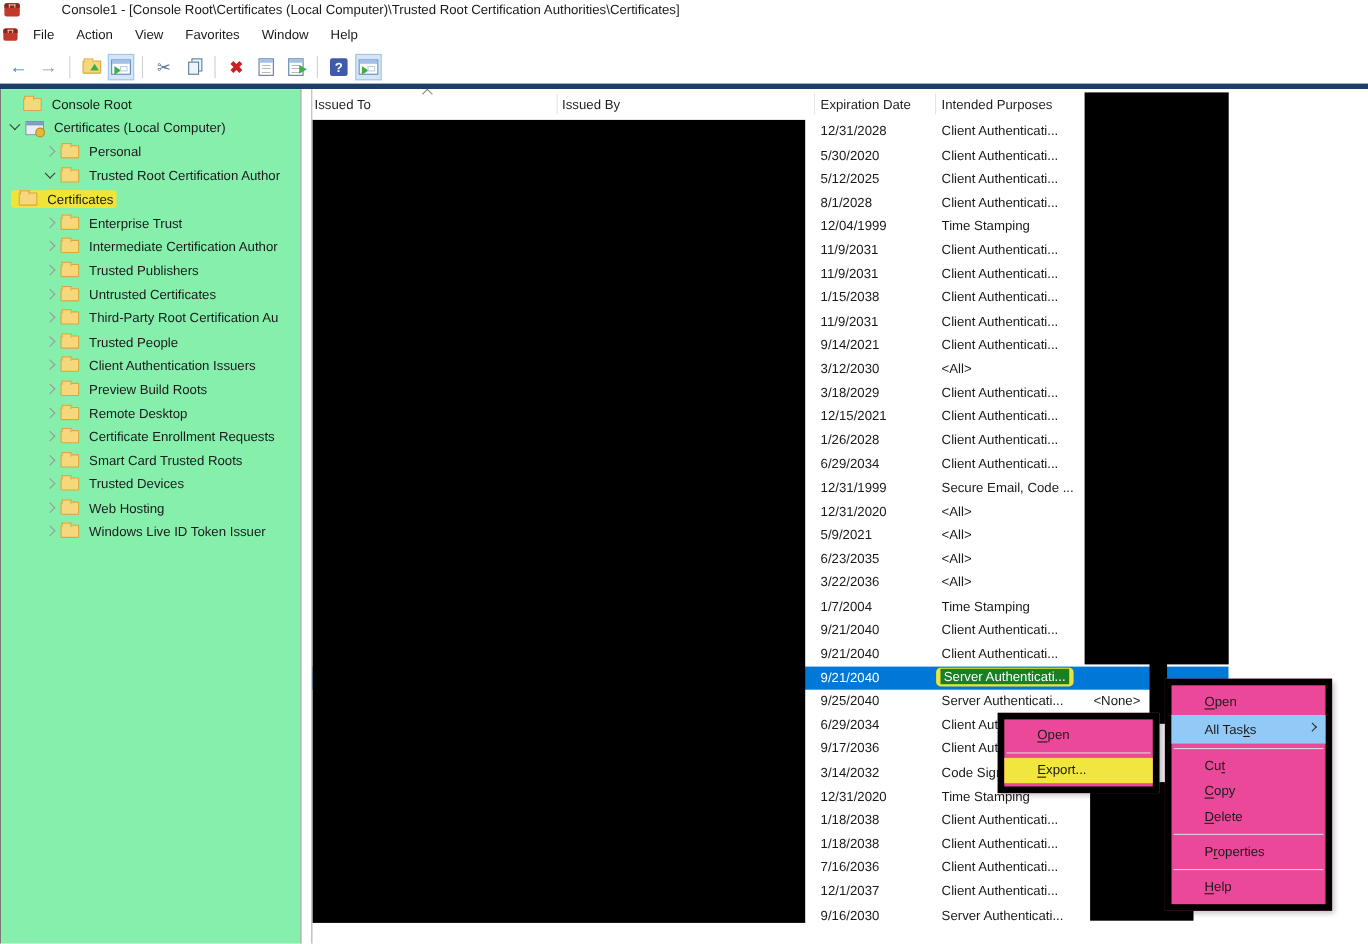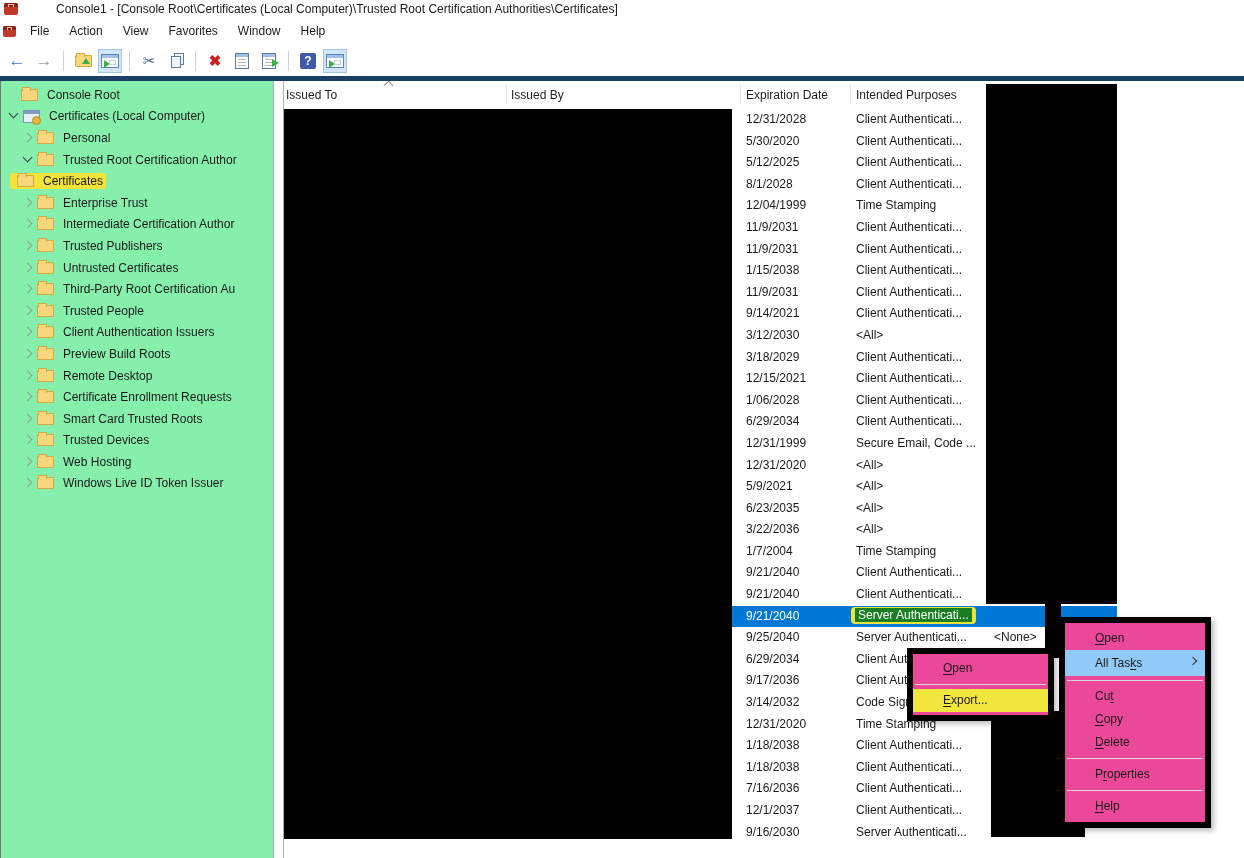--- a/index.html
+++ b/index.html
@@ -44,21 +44,21 @@
   .ico-help { width:16px; height:16px; background:#3f5aa8; color:#fff; font-weight:bold; font-size:12px; display:flex; align-items:center; justify-content:center; border-radius:2px; }
   
   .navband { height:5px; background:#1c3e66; }
   
   .workspace { position:absolute; top:81px; left:0; right:0; bottom:0; background:#fff; border-left:1px solid #777; }
   .treepane { position:absolute; left:0; top:0; bottom:0; width:273px; border-right:1px solid #adadad; overflow:hidden; padding-top:3px; background:#86efac; }
   .listpane { position:absolute; left:282px; top:0; bottom:0; width:834px; border-left:1px solid #adadad; overflow:hidden; background:#fff; }
   
   .titem { height:21.6px; display:flex; align-items:center; white-space:nowrap; cursor:default; }
   .titem.lvl0 { padding-left:4px; } .titem.lvl1 { padding-left:6px; }
-  .titem.lvl2 { padding-left:20px; } .titem.lvl3 { }
+  .titem.lvl2 { padding-left:38px; } .titem.lvl3 { }
   .chev { width:14px; height:14px; flex:0 0 auto; position:relative; }
   .chev.col::before, .chev.exp::before { content:""; position:absolute; left:3px; top:3px; width:6px; height:6px; }
   .chev.col::before { border-right:1.4px solid #9a9a9a; border-bottom:1.4px solid #9a9a9a; transform:rotate(-45deg); }
   .chev.exp::before { border-right:1.6px solid #3c3c3c; border-bottom:1.6px solid #3c3c3c; transform:rotate(45deg); top:1px; }
   .ticon { width:17px; height:12px; margin:0 6px 0 2px; flex:0 0 auto; }
   .ticon.folder { background:#f7d77c; border:1px solid #d9a740; border-radius:1px; position:relative; }
   .ticon.folder::before { content:""; position:absolute; top:-3px; left:0; width:7px; height:3px; background:#f7d77c; border:1px solid #d9a740; border-bottom:none; }
   .ticon.certstore { background:#e8eef5; border:1px solid #7d93ad; position:relative; width:17px; height:13px; }
   .ticon.certstore::before { content:""; position:absolute; left:0; right:0; top:0; height:3px; background:#7d9cc0; }
   .ticon.certstore::after { content:""; position:absolute; right:-2px; bottom:-3px; width:7px; height:7px; border-radius:50%; background:#e7b73a; border:1px solid #b98c1d; }
@@ -372,21 +372,21 @@
             <span class="cell c-template"></span>
           </div>
           <div class="row">
             <span class="cell c-date">12/15/2021</span>
             <span class="cell c-purpose">Client Authenticati...</span>
             <span class="cell c-friendly"></span>
             <span class="cell c-status"></span>
             <span class="cell c-template"></span>
           </div>
           <div class="row">
-            <span class="cell c-date">1/06/2028</span>
+            <span class="cell c-date">1/26/2028</span>
             <span class="cell c-purpose">Client Authenticati...</span>
             <span class="cell c-friendly"></span>
             <span class="cell c-status"></span>
             <span class="cell c-template"></span>
           </div>
           <div class="row">
             <span class="cell c-date">6/29/2034</span>
             <span class="cell c-purpose">Client Authenticati...</span>
             <span class="cell c-friendly"></span>
             <span class="cell c-status"></span>

